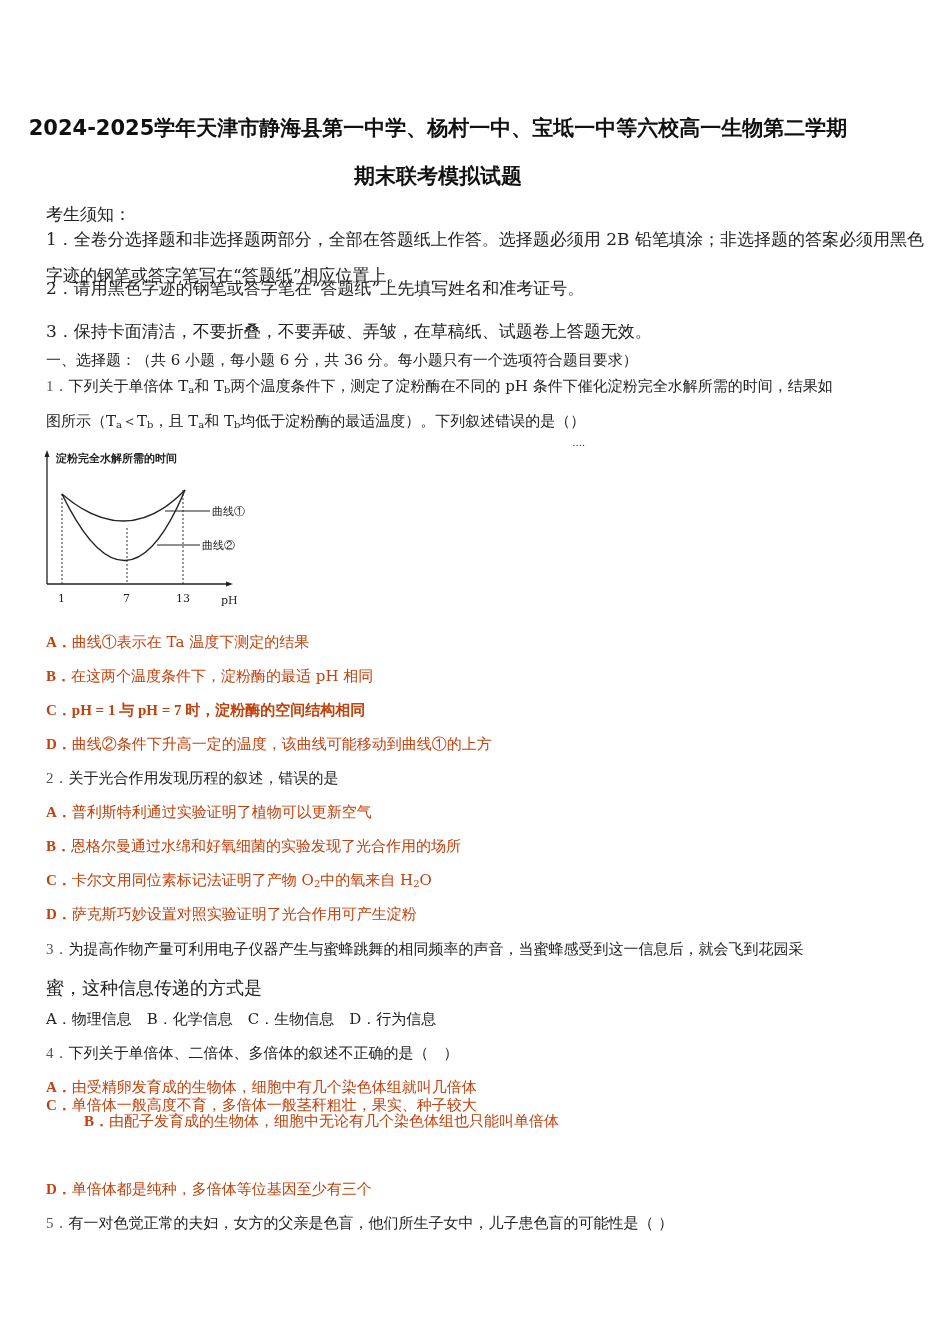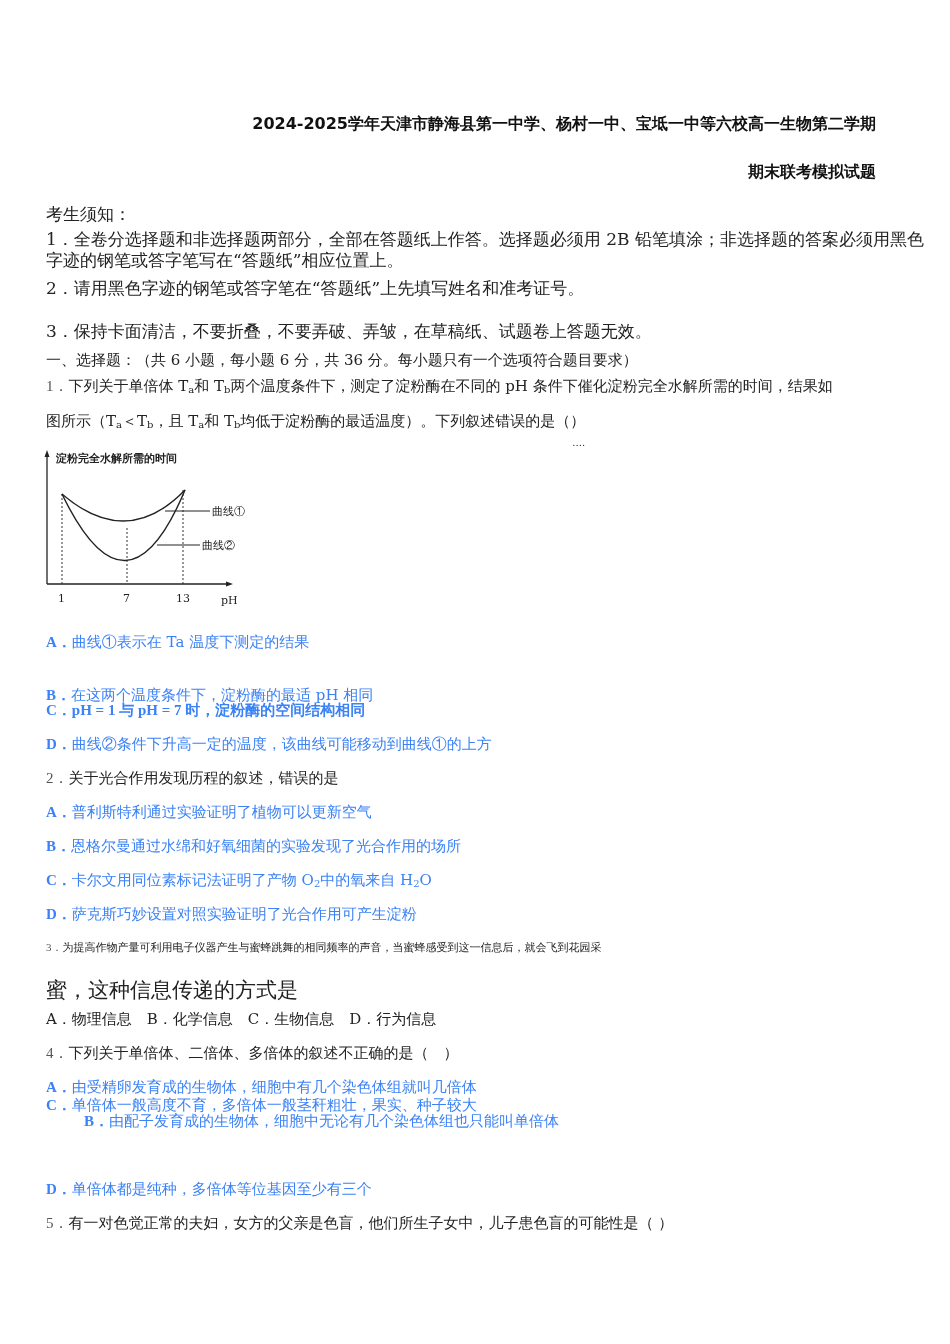--- a/index.html
+++ b/index.html
@@ -1,41 +1,41 @@
 <!DOCTYPE html>
 <html><head>
 <meta charset="utf-8">
 <style>
   html, body { margin: 0; padding: 0; background: #ffffff; }
   body { width: 950px; height: 1344px; position: relative; overflow: hidden;
          font-family: "DejaVu Serif", "Liberation Serif", serif; color: #111; }
-  .title { position: absolute; left: 0; width: 876px; text-align: right;
+  .title { position: absolute; left: 0; width: 876px; text-align: center;
            font-family: "DejaVu Sans", "Liberation Sans", sans-serif; font-weight: bold;
-           font-size: 16px; letter-spacing: 0px; color: #111; }
+           font-size: 21px; letter-spacing: 0px; color: #111; }
   .line { position: absolute; left: 46px; white-space: nowrap; font-size: 15px; color: #222; }
   .notice { font-family: "DejaVu Serif", "Liberation Serif", serif; font-size: 17px; color: #222; }
-  .opt { font-size: 15px; color: #3b82f6; }
+  .opt { font-size: 15px; color: #c2410c; }
   .opt .lbl { font-weight: bold; font-family: "Liberation Serif", serif; }
   .qnum { color: #555; font-family: "Liberation Serif", serif; }
   .bold { font-weight: bold; font-family: "Liberation Serif", serif; }
   sub { font-size: 10px; vertical-align: -2px; }
   .emph-dots { position: relative; display: inline-block; }
   .emph-dots::after { content: "...."; position: absolute; left: 2px; top: 11px; font-size: 10px; letter-spacing: 0; }
   .chart { position: absolute; left: 30px; top: 445px; width: 240px; height: 170px; }
   .chart text { font-family: "DejaVu Serif", "Liberation Serif", serif; fill: #222; }
 </style>
 </head>
 <body>
 
 <div class="title" style="top:114px;">2024-2025学年天津市静海县第一中学、杨村一中、宝坻一中等六校高一生物第二学期</div>
 <div class="title" style="top:162px;">期末联考模拟试题</div>
 
 <div class="line notice" style="top:203px;">考生须知：</div>
 <div class="line notice" style="top:228px;">1．全卷分选择题和非选择题两部分，全部在答题纸上作答。选择题必须用 2B 铅笔填涂；非选择题的答案必须用黑色</div>
-<div class="line notice" style="top:249px;text-align:center;">字迹的钢笔或答字笔写在“答题纸”相应位置上。</div>
+<div class="line notice" style="top:264px;text-align:center;">字迹的钢笔或答字笔写在“答题纸”相应位置上。</div>
 <div class="line notice" style="top:277px;">2．请用黑色字迹的钢笔或答字笔在“答题纸”上先填写姓名和准考证号。</div>
 <div class="line notice" style="top:320px;">3．保持卡面清洁，不要折叠，不要弄破、弄皱，在草稿纸、试题卷上答题无效。</div>
 
 <div class="line" style="top:351px;">一、选择题：（共 6 小题，每小题 6 分，共 36 分。每小题只有一个选项符合题目要求）</div>
 
 <div class="line" style="top:377px;">
   <span class="qnum">1．</span><span>下列关于单倍体 T</span><sub>a</sub><span>和 T</span><sub>b</sub><span>两个温度条件下，测定了淀粉酶在不同的 pH 条件下催化淀粉完全水解所需的时间，结果如</span>
 </div>
 <div class="line" style="top:412px;">
   <span>图所示（T</span><sub>a</sub><span>＜T</span><sub>b</sub><span>，且 T</span><sub>a</sub><span>和 T</span><sub>b</sub><span>均低于淀粉酶的最适温度）。下列叙述错误的是（</span><span class="emph-dots">  </span><span>）</span>
@@ -62,32 +62,32 @@
   <text x="182" y="70" font-size="11">曲线①</text>
   <text x="172" y="104" font-size="11">曲线②</text>
 
   <text x="28" y="157" font-size="11">1</text>
   <text x="93" y="157" font-size="11">7</text>
   <text x="146" y="157" font-size="11">13</text>
   <text x="191" y="159" font-size="11">pH</text>
 </svg>
 
 <div class="line opt" style="top:633px;"><span class="lbl">A．</span><span>曲线①表示在 Ta 温度下测定的结果</span></div>
-<div class="line opt" style="top:686px;"><span class="lbl">B．</span><span>在这两个温度条件下，淀粉酶的最适 pH 相同</span></div>
+<div class="line opt" style="top:667px;"><span class="lbl">B．</span><span>在这两个温度条件下，淀粉酶的最适 pH 相同</span></div>
 <div class="line opt" style="top:701px;"><span class="lbl">C．</span><span class="bold">pH = 1 与 pH = 7 时，淀粉酶的空间结构相同</span></div>
 <div class="line opt" style="top:735px;"><span class="lbl">D．</span><span>曲线②条件下升高一定的温度，该曲线可能移动到曲线①的上方</span></div>
 
 <div class="line" style="top:769px;"><span class="qnum">2．</span><span>关于光合作用发现历程的叙述，错误的是</span></div>
 <div class="line opt" style="top:803px;"><span class="lbl">A．</span><span>普利斯特利通过实验证明了植物可以更新空气</span></div>
 <div class="line opt" style="top:837px;text-align:center;"><span class="lbl">B．</span><span>恩格尔曼通过水绵和好氧细菌的实验发现了光合作用的场所</span></div>
 <div class="line opt" style="top:871px;"><span class="lbl">C．</span><span>卡尔文用同位素标记法证明了产物 O</span><sub>2</sub><span>中的氧来自 H</span><sub>2</sub><span>O</span></div>
 <div class="line opt" style="top:905px;"><span class="lbl">D．</span><span>萨克斯巧妙设置对照实验证明了光合作用可产生淀粉</span></div>
 
-<div class="line notice" style="top:940px; font-size:11px;"><span class="qnum">3．</span><span>为提高作物产量可利用电子仪器产生与蜜蜂跳舞的相同频率的声音，当蜜蜂感受到这一信息后，就会飞到花园采</span></div>
-<div class="line notice" style="top:976px; font-size:21px;">蜜，这种信息传递的方式是</div>
+<div class="line notice" style="top:940px; font-size:15px;"><span class="qnum">3．</span><span>为提高作物产量可利用电子仪器产生与蜜蜂跳舞的相同频率的声音，当蜜蜂感受到这一信息后，就会飞到花园采</span></div>
+<div class="line notice" style="top:976px; font-size:18px;">蜜，这种信息传递的方式是</div>
 <div class="line notice" style="top:1010px; font-size:15px;">A．物理信息　B．化学信息　C．生物信息　D．行为信息</div>
 
 <div class="line" style="top:1044px;"><span class="qnum">4．</span><span>下列关于单倍体、二倍体、多倍体的叙述不正确的是（　）</span></div>
 <div class="line opt" style="top:1078px;"><span class="lbl">A．</span><span>由受精卵发育成的生物体，细胞中有几个染色体组就叫几倍体</span></div>
 <div class="line opt" style="top:1112px;margin-left:38px;"><span class="lbl">B．</span><span>由配子发育成的生物体，细胞中无论有几个染色体组也只能叫单倍体</span></div>
 <div class="line opt" style="top:1096px;"><span class="lbl">C．</span><span>单倍体一般高度不育，多倍体一般茎秆粗壮，果实、种子较大</span></div>
 <div class="line opt" style="top:1180px;"><span class="lbl">D．</span><span>单倍体都是纯种，多倍体等位基因至少有三个</span></div>
 
 <div class="line" style="top:1214px;"><span class="qnum">5．</span><span>有一对色觉正常的夫妇，女方的父亲是色盲，他们所生子女中，儿子患色盲的可能性是（ ）</span></div>
 

